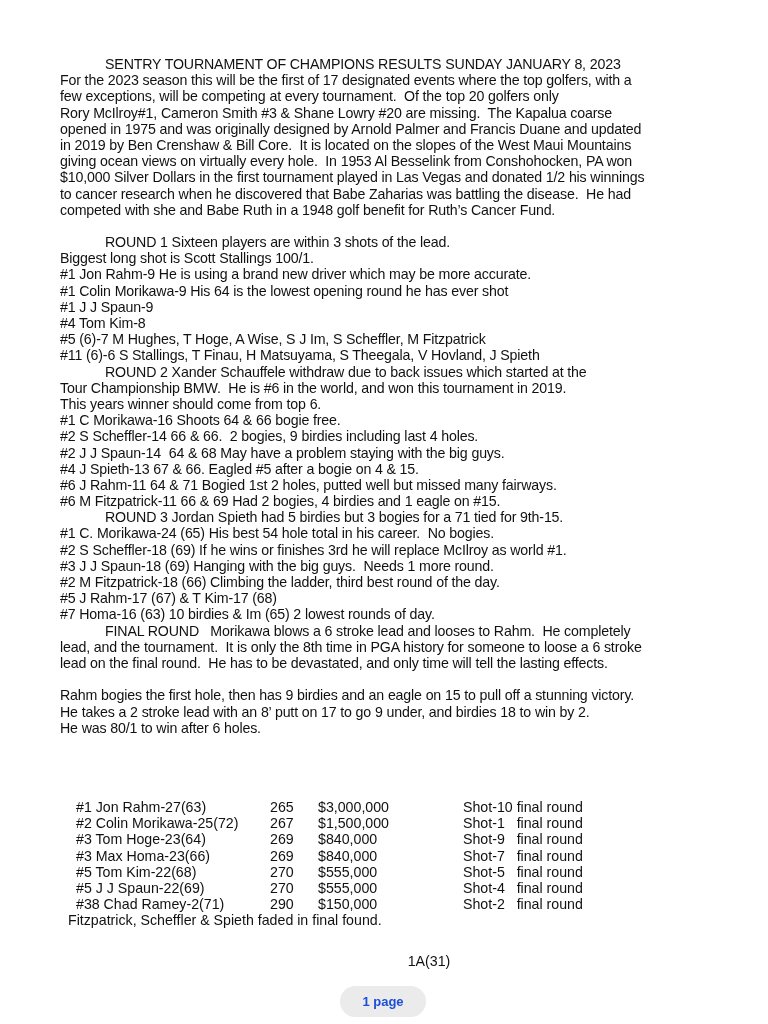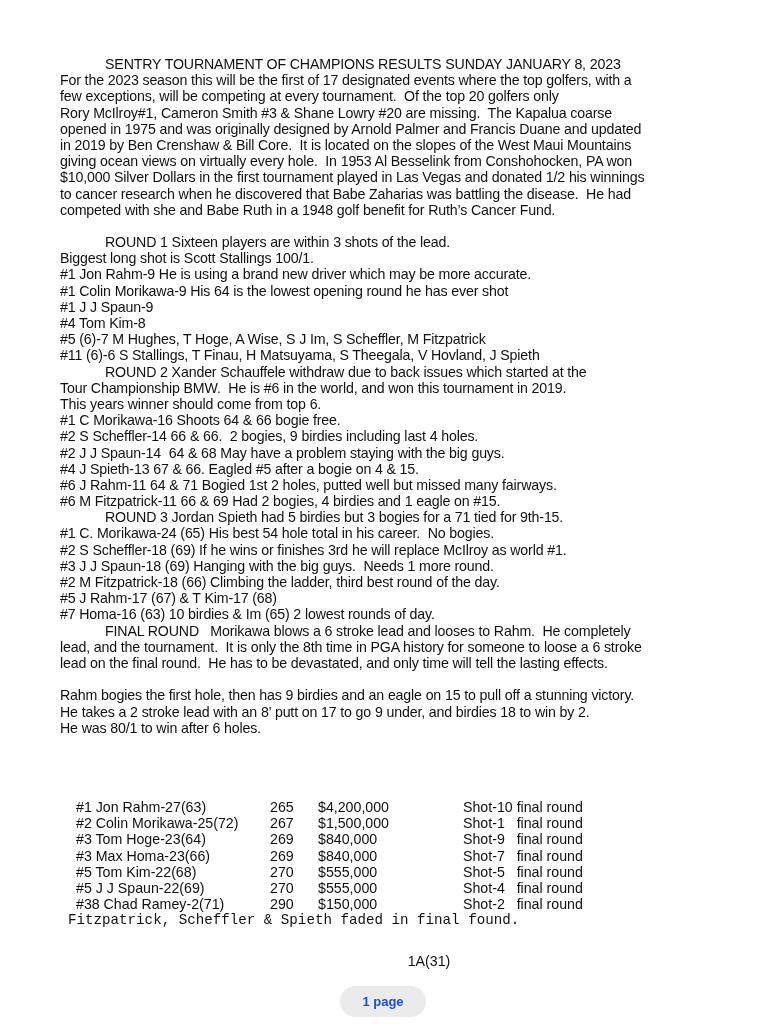--- a/index.html
+++ b/index.html
@@ -55,21 +55,20 @@
     position: absolute;
     top: 0;
   }
   .col-name { left: 0; }
   .col-score { left: 194px; }
   .col-prize { left: 242px; }
   .col-shot { left: 387px; }
   .footer-note {
     white-space: pre;
     height: 16.2px;
-    font-family: Liberation Mono, monospace;
   }
   .page-number {
     position: absolute;
     top: 953px;
     left: 0;
     width: 768px;
     text-align: center;
     font-size: 14.2px;
     color: #111;
     margin-left: 45px;
@@ -150,21 +149,21 @@
     <span class="line">Rahm bogies the first hole, then has 9 birdies and an eagle on 15 to pull off a stunning victory.</span>
     <span class="line">He takes a 2 stroke lead with an 8’ putt on 17 to go 9 under, and birdies 18 to win by 2.</span>
     <span class="line">He was 80/1 to win after 6 holes.</span>
   </div>
 </div>
 
 <div class="results">
   <div class="results-row">
     <span class="col-name">#1 Jon Rahm-27(63)</span>
     <span class="col-score">265</span>
-    <span class="col-prize">$4,200,000</span>
+    <span class="col-prize">$3,000,000</span>
     <span class="col-shot">Shot-10 final round</span>
   </div>
   <div class="results-row">
     <span class="col-name">#2 Colin Morikawa-25(72)</span>
     <span class="col-score">267</span>
     <span class="col-prize">$1,500,000</span>
     <span class="col-shot">Shot-1   final round</span>
   </div>
   <div class="results-row">
     <span class="col-name">#3 Tom Hoge-23(64)</span>

